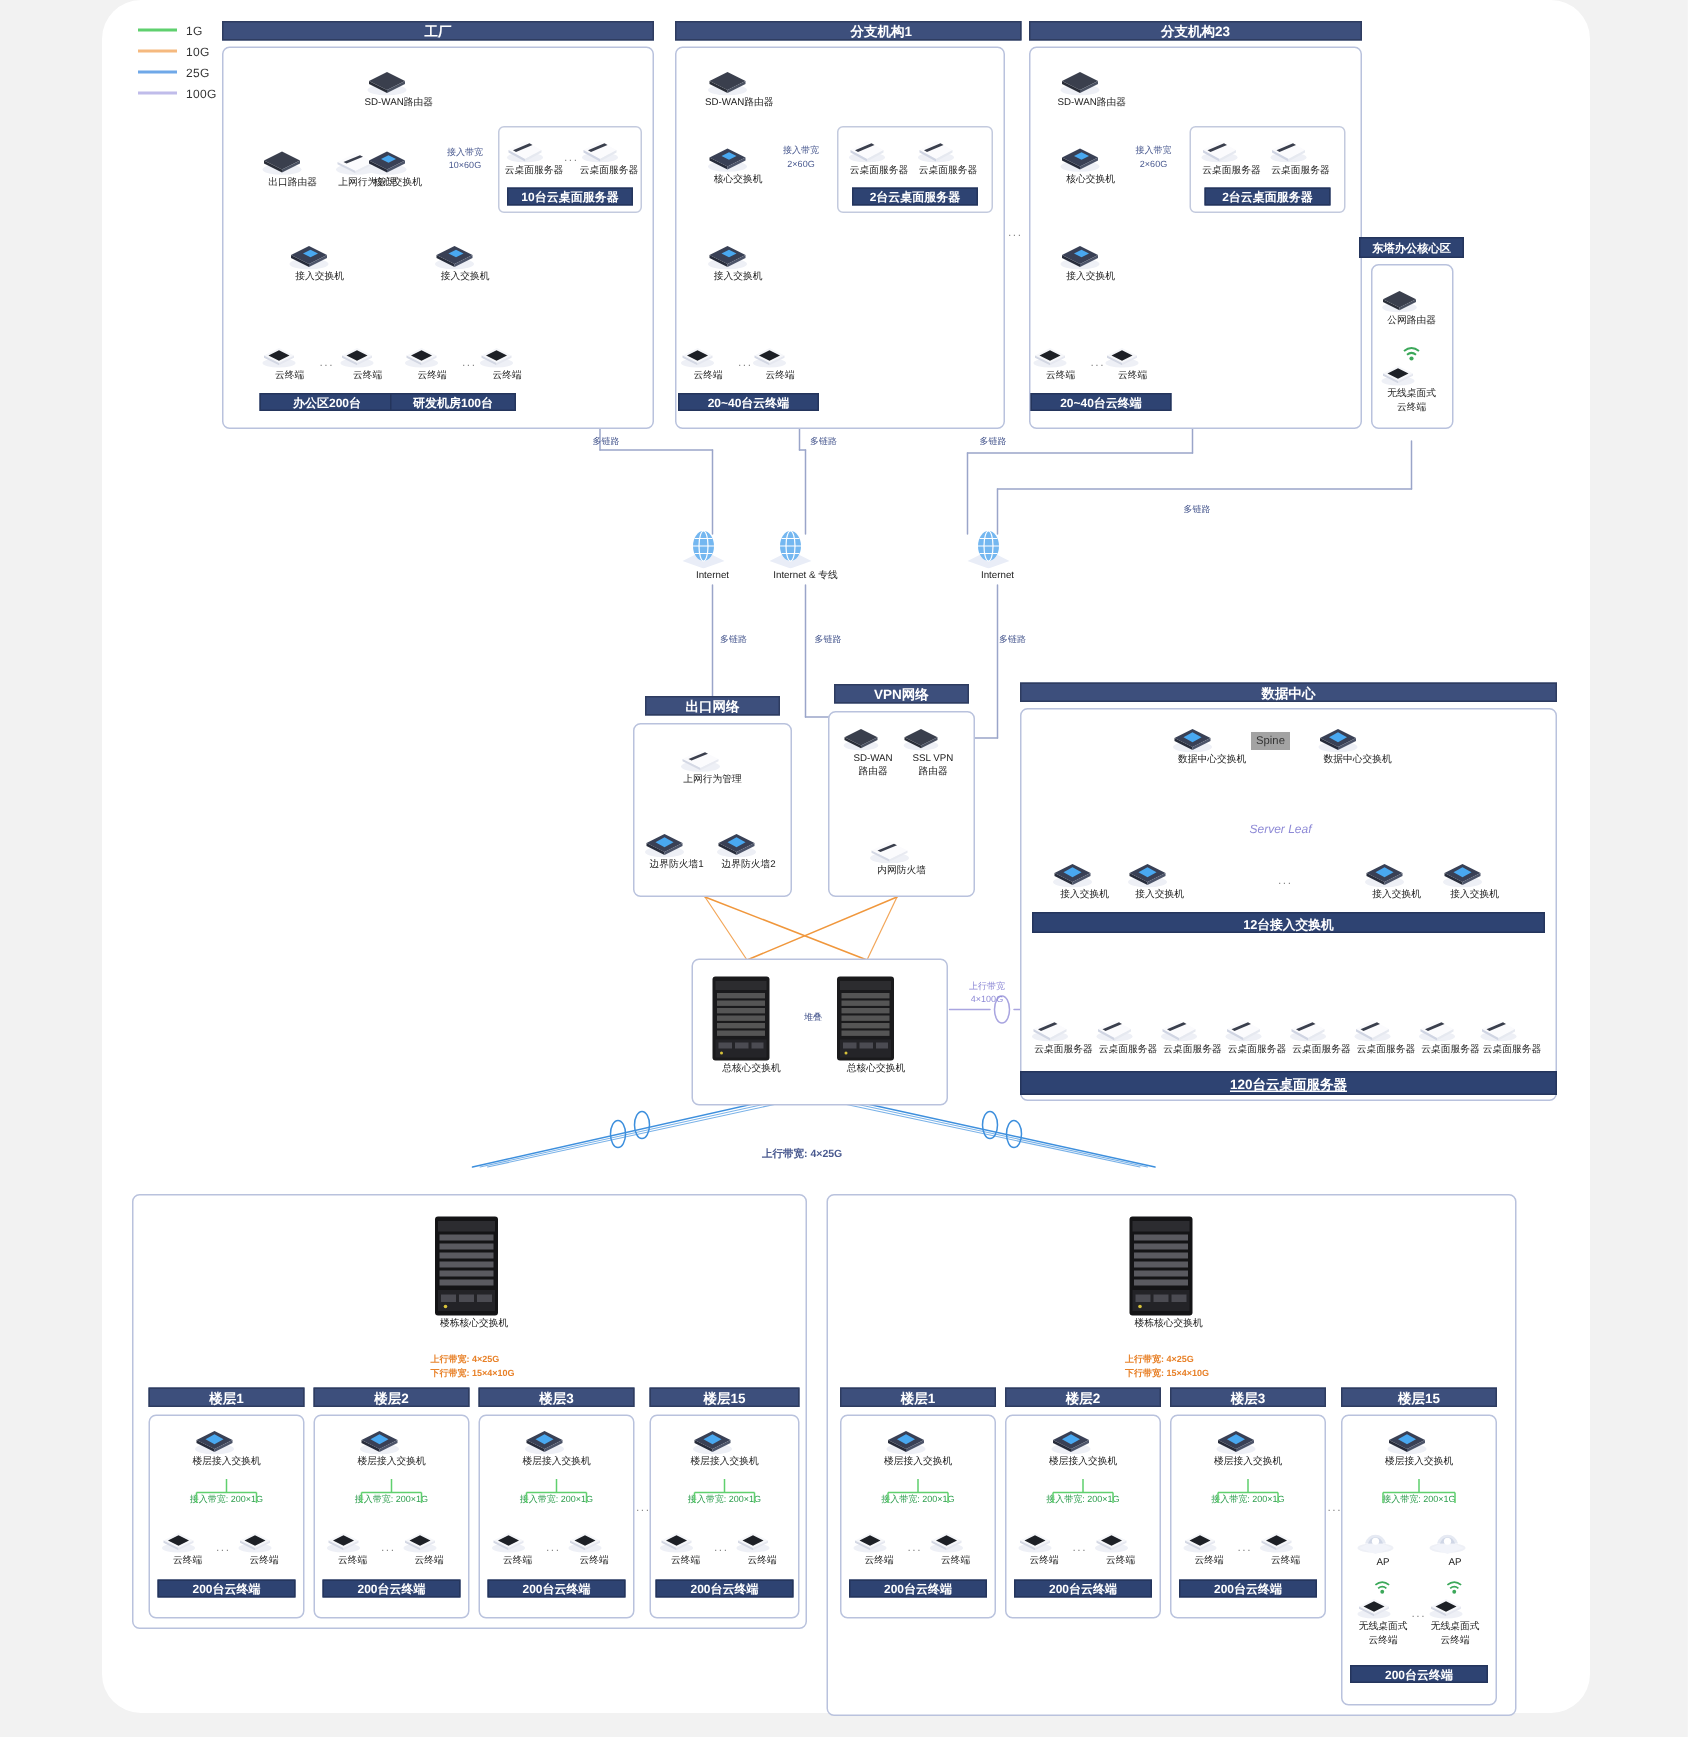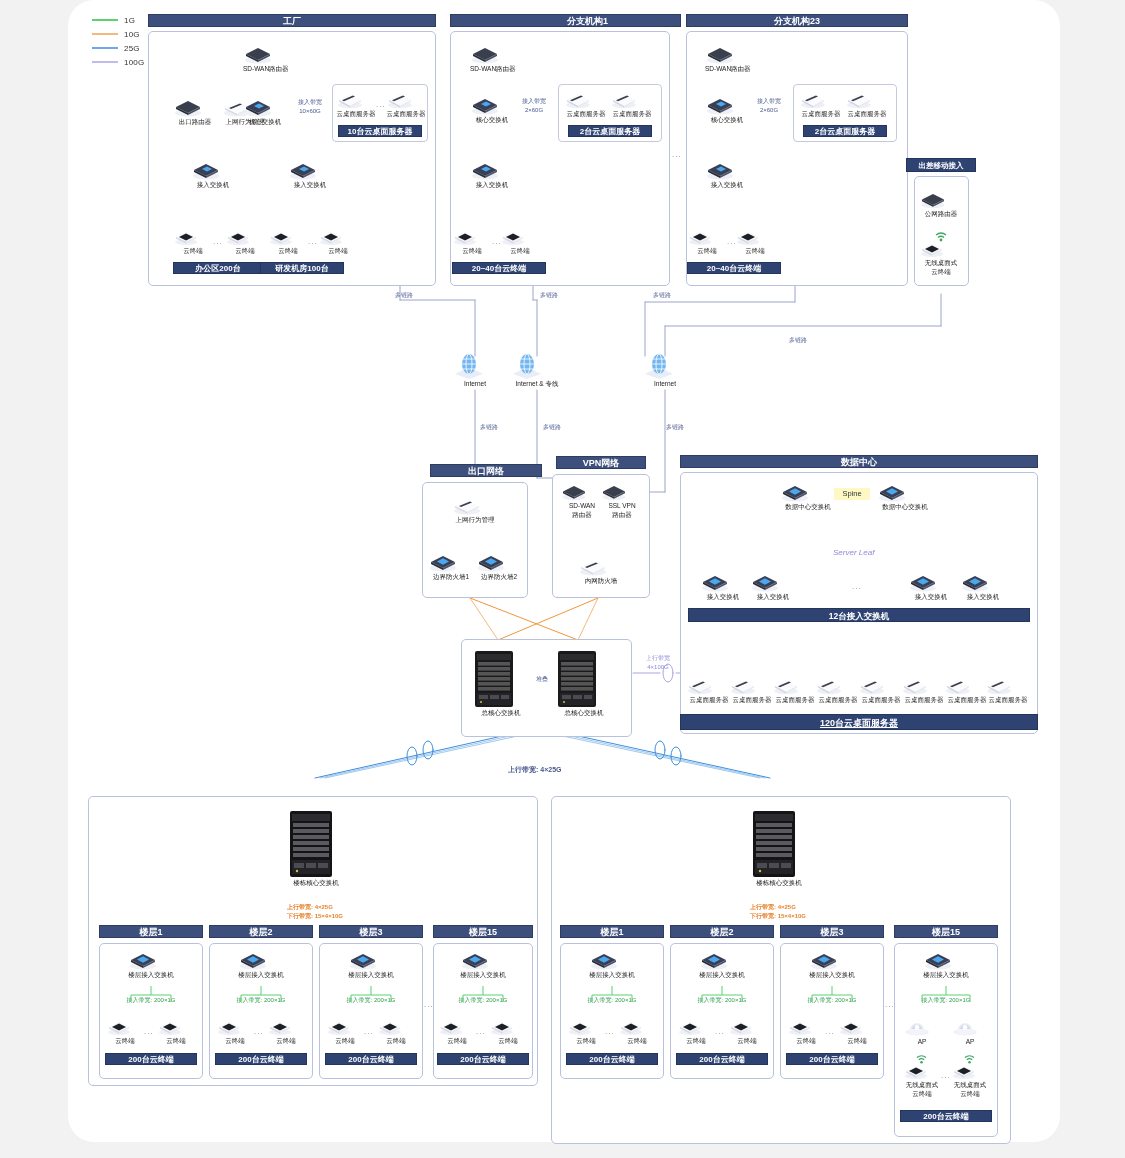--- a/index.html
+++ b/index.html
@@ -619,21 +619,21 @@
           <polygon points="13,4 23,9 13,14 3,9" fill="#f6f7fa"></polygon>
           <polygon points="3,9 13,14 13,15.5 3,10.5" fill="#d3d7e3"></polygon>
           <polygon points="23,9 13,14 13,15.5 23,10.5" fill="#e6e8f0"></polygon>
           <polygon points="13,5.5 20,9 13,12.5 6,9" fill="#1d2026"></polygon>
         </svg>
     </span>
     <div class="cap">云终端</div>
   </div>
   <div class="abs pill" style="left:687px; top:262px; width:94px;">20~40台云终端</div>
 
-  <div class="abs pill" style="left:906px; top:158px; width:70px; height:14px; line-height:14px; font-size:7.5px;">出差移动接入</div>
+  <div class="abs pill" style="left:906px; top:158px; width:70px; height:14px; line-height:14px; font-size:7.5px;">东塔办公核心区</div>
   <div class="abs sec-body" style="left:914px; top:176px; width:55px; height:110px;"></div>
   <div class="node" style="left:919px; top:190px; width:44px;">
     <span class="ico">
       <svg width="28" height="19" viewBox="0 0 28 19">
           <ellipse cx="14" cy="15" rx="11.5" ry="3.2" fill="#eef0f6"></ellipse>
           <polygon points="14,4 25,9.5 14,15 3,9.5" fill="#3a3f4d"></polygon>
           <polygon points="3,9.5 14,15 14,16.8 3,11.3" fill="#2a2e38"></polygon>
           <polygon points="25,9.5 14,15 14,16.8 25,11.3" fill="#4a5161"></polygon>
         </svg>
     </span>
@@ -707,21 +707,21 @@
             <ellipse cx="17" cy="11" rx="3" ry="10"></ellipse>
             <line x1="10" y1="11" x2="24" y2="11"></line>
             <line x1="11" y1="6" x2="23" y2="6"></line>
             <line x1="11" y1="16" x2="23" y2="16"></line>
           </g>
         </svg>
     </span>
     <div class="cap">Internet</div>
   </div>
 
-  <div class="abs sec-head" style="left:430px; top:464px; width:112px;">出口网络</div>
+  <div class="abs sec-head" style="left:430px; top:464px; width:90px;">出口网络</div>
   <div class="abs sec-body" style="left:422px; top:482px; width:106px; height:116px;"></div>
   <div class="node" style="left:452px; top:495px; width:46px;">
     <span class="ico">
       <svg width="30" height="20" viewBox="0 0 30 20">
           <ellipse cx="15" cy="16" rx="13" ry="3.5" fill="#eef0f6"></ellipse>
           <polygon points="15,5 27,11 15,17 3,11" fill="#fbfbfd"></polygon>
           <polygon points="3,11 15,17 15,18.5 3,12.5" fill="#d4d8e4"></polygon>
           <polygon points="27,11 15,17 15,18.5 27,12.5" fill="#e8eaf1"></polygon>
           <polygon points="7,11 18,6.5 20,7.5 9,12" fill="#3a3f4d"></polygon>
         </svg>
@@ -800,21 +800,21 @@
       <svg width="30" height="20" viewBox="0 0 30 20">
           <ellipse cx="15" cy="16" rx="13" ry="3.5" fill="#eef0f6"></ellipse>
           <polygon points="15,4 27,10 15,16 3,10" fill="#394055"></polygon>
           <polygon points="3,10 15,16 15,18 3,12" fill="#272c3b"></polygon>
           <polygon points="27,10 15,16 15,18 27,12" fill="#4c5469"></polygon>
           <polygon points="9,9.5 15,6.2 21,9.5 15,12.8" fill="#49a8f0"></polygon>
         </svg>
     </span>
     <div class="cap">数据中心交换机</div>
   </div>
-  <div class="abs" style="left:834px; top:488px; width:36px; height:12px; background:#fef9c3; color:#333; font-size:7.5px; text-align:center; line-height:12px;">Spine</div>
+  <div class="abs" style="left:834px; top:488px; width:26px; height:12px; background:#a3a3a3; color:#333; font-size:7.5px; text-align:center; line-height:12px;">Spine</div>
   <div class="node" style="left:877px; top:482px; width:56px;">
     <span class="ico">
       <svg width="30" height="20" viewBox="0 0 30 20">
           <ellipse cx="15" cy="16" rx="13" ry="3.5" fill="#eef0f6"></ellipse>
           <polygon points="15,4 27,10 15,16 3,10" fill="#394055"></polygon>
           <polygon points="3,10 15,16 15,18 3,12" fill="#272c3b"></polygon>
           <polygon points="27,10 15,16 15,18 27,12" fill="#4c5469"></polygon>
           <polygon points="9,9.5 15,6.2 21,9.5 15,12.8" fill="#49a8f0"></polygon>
         </svg>
     </span>

